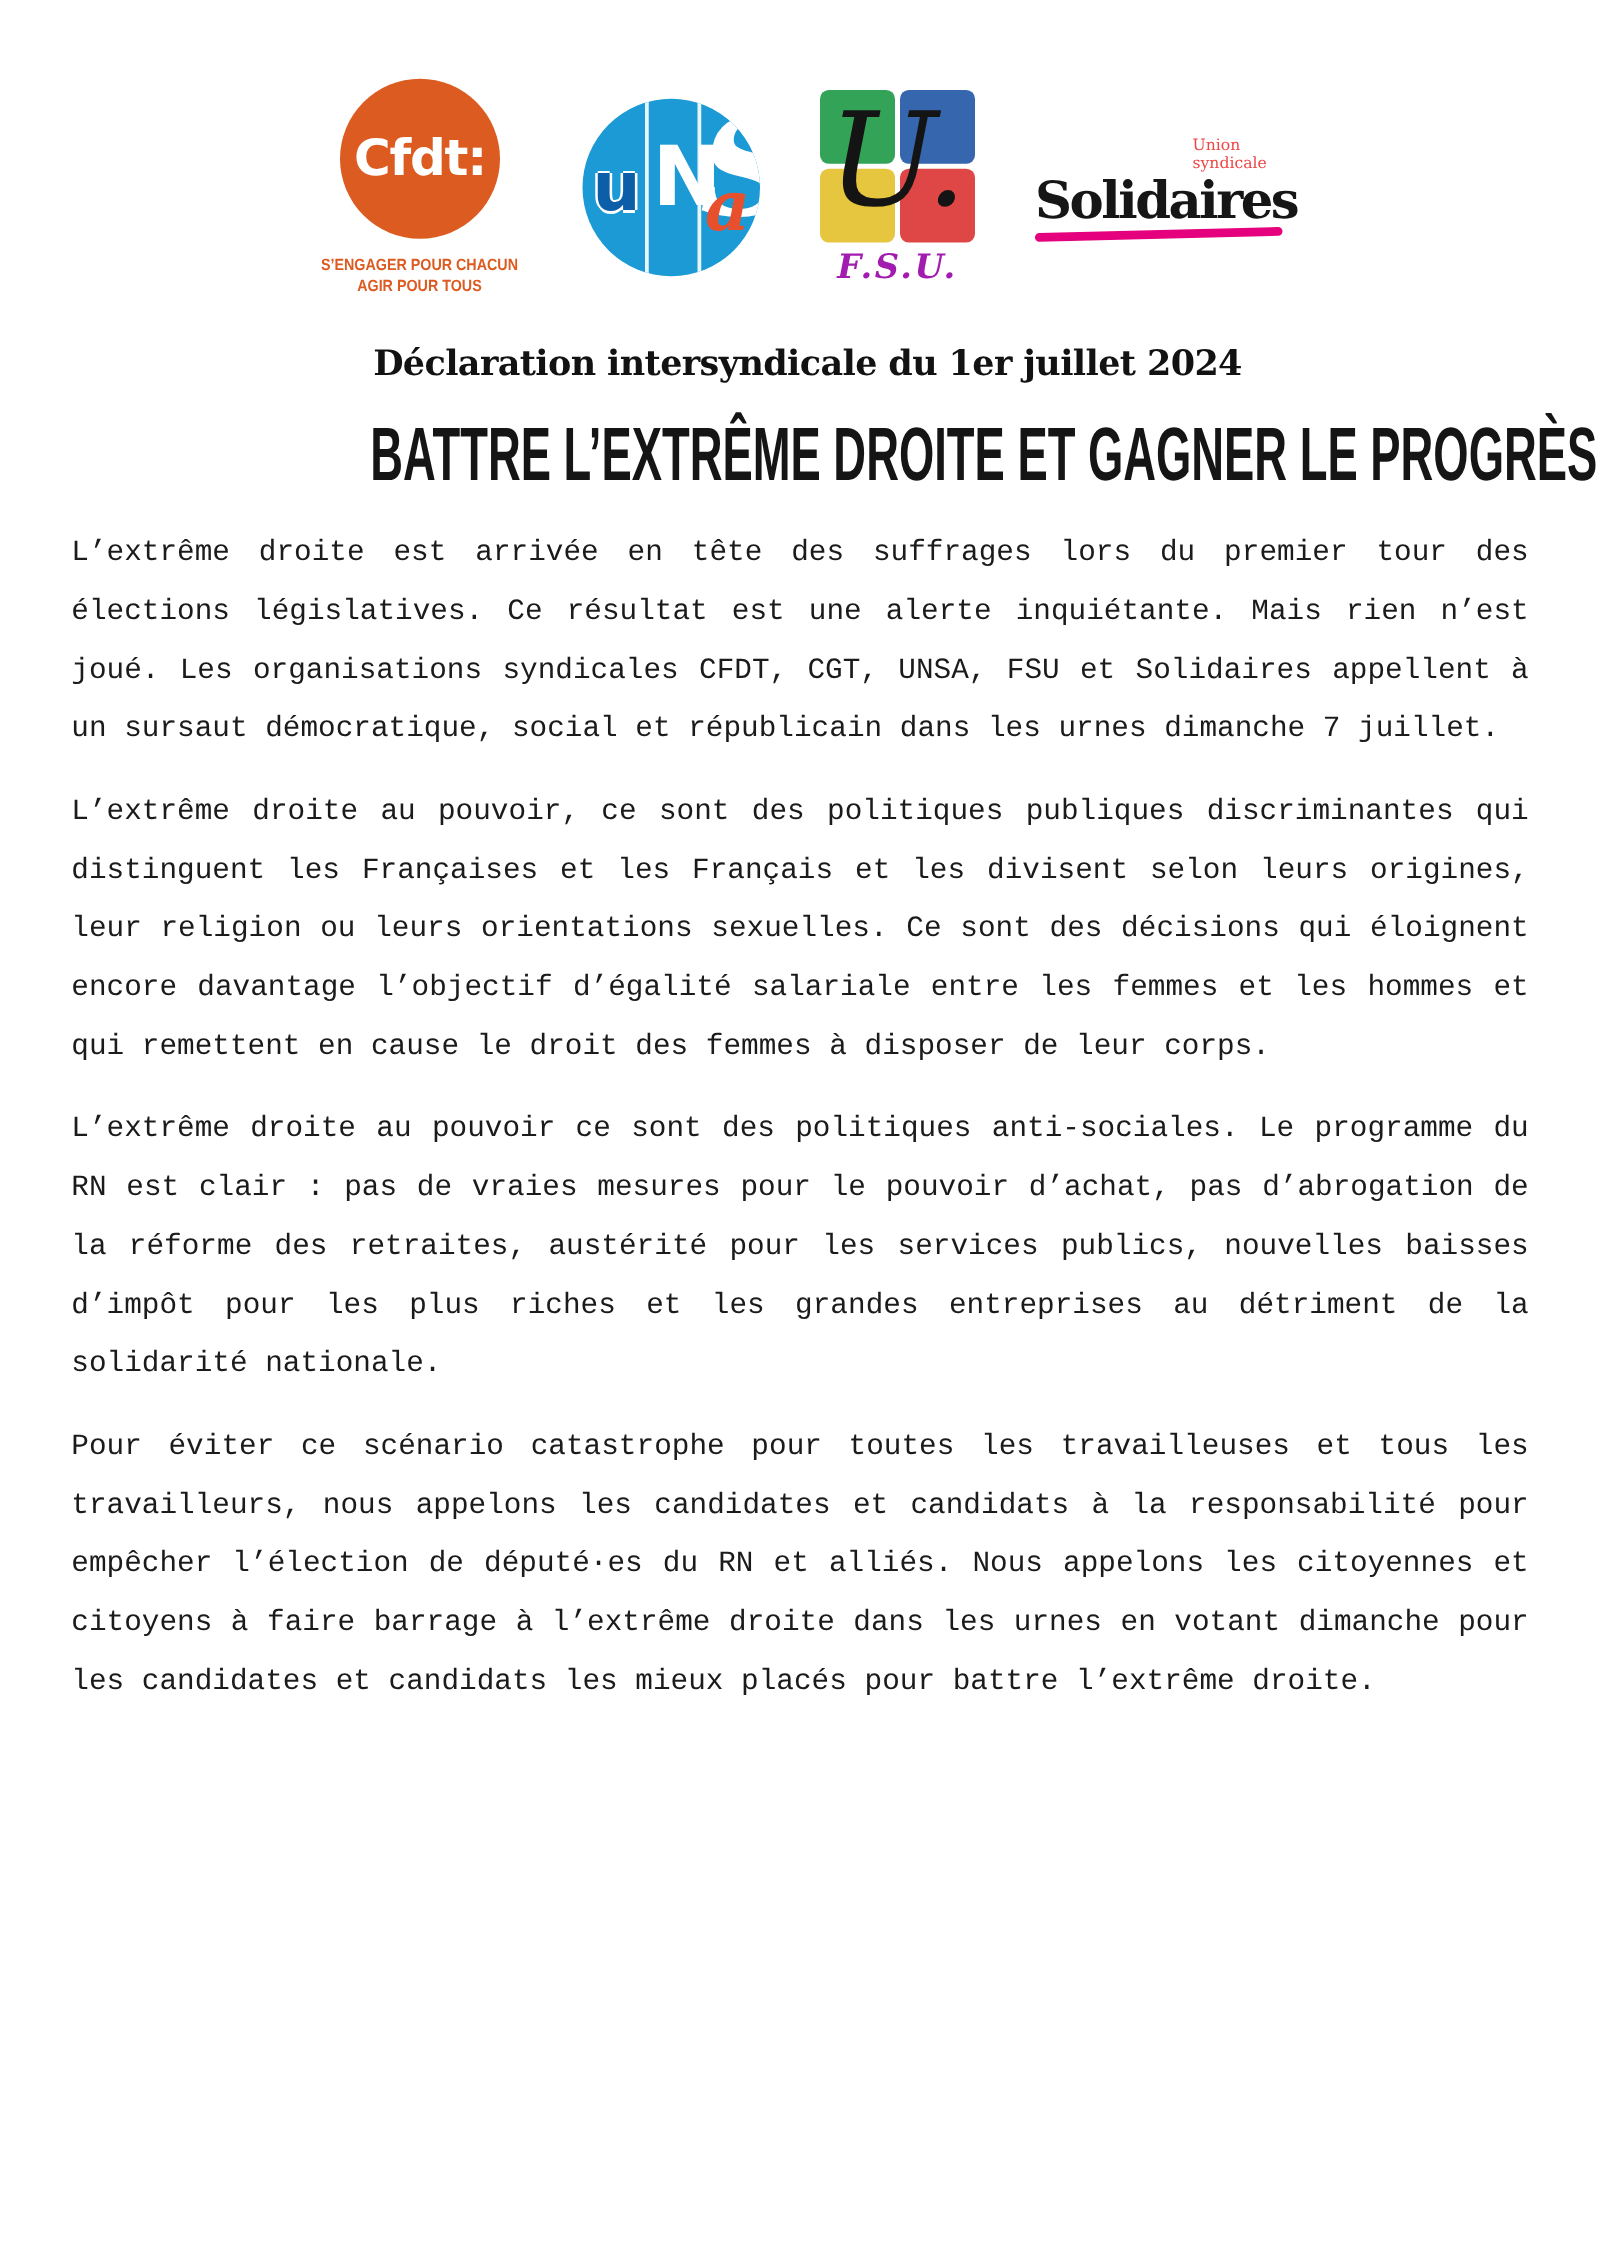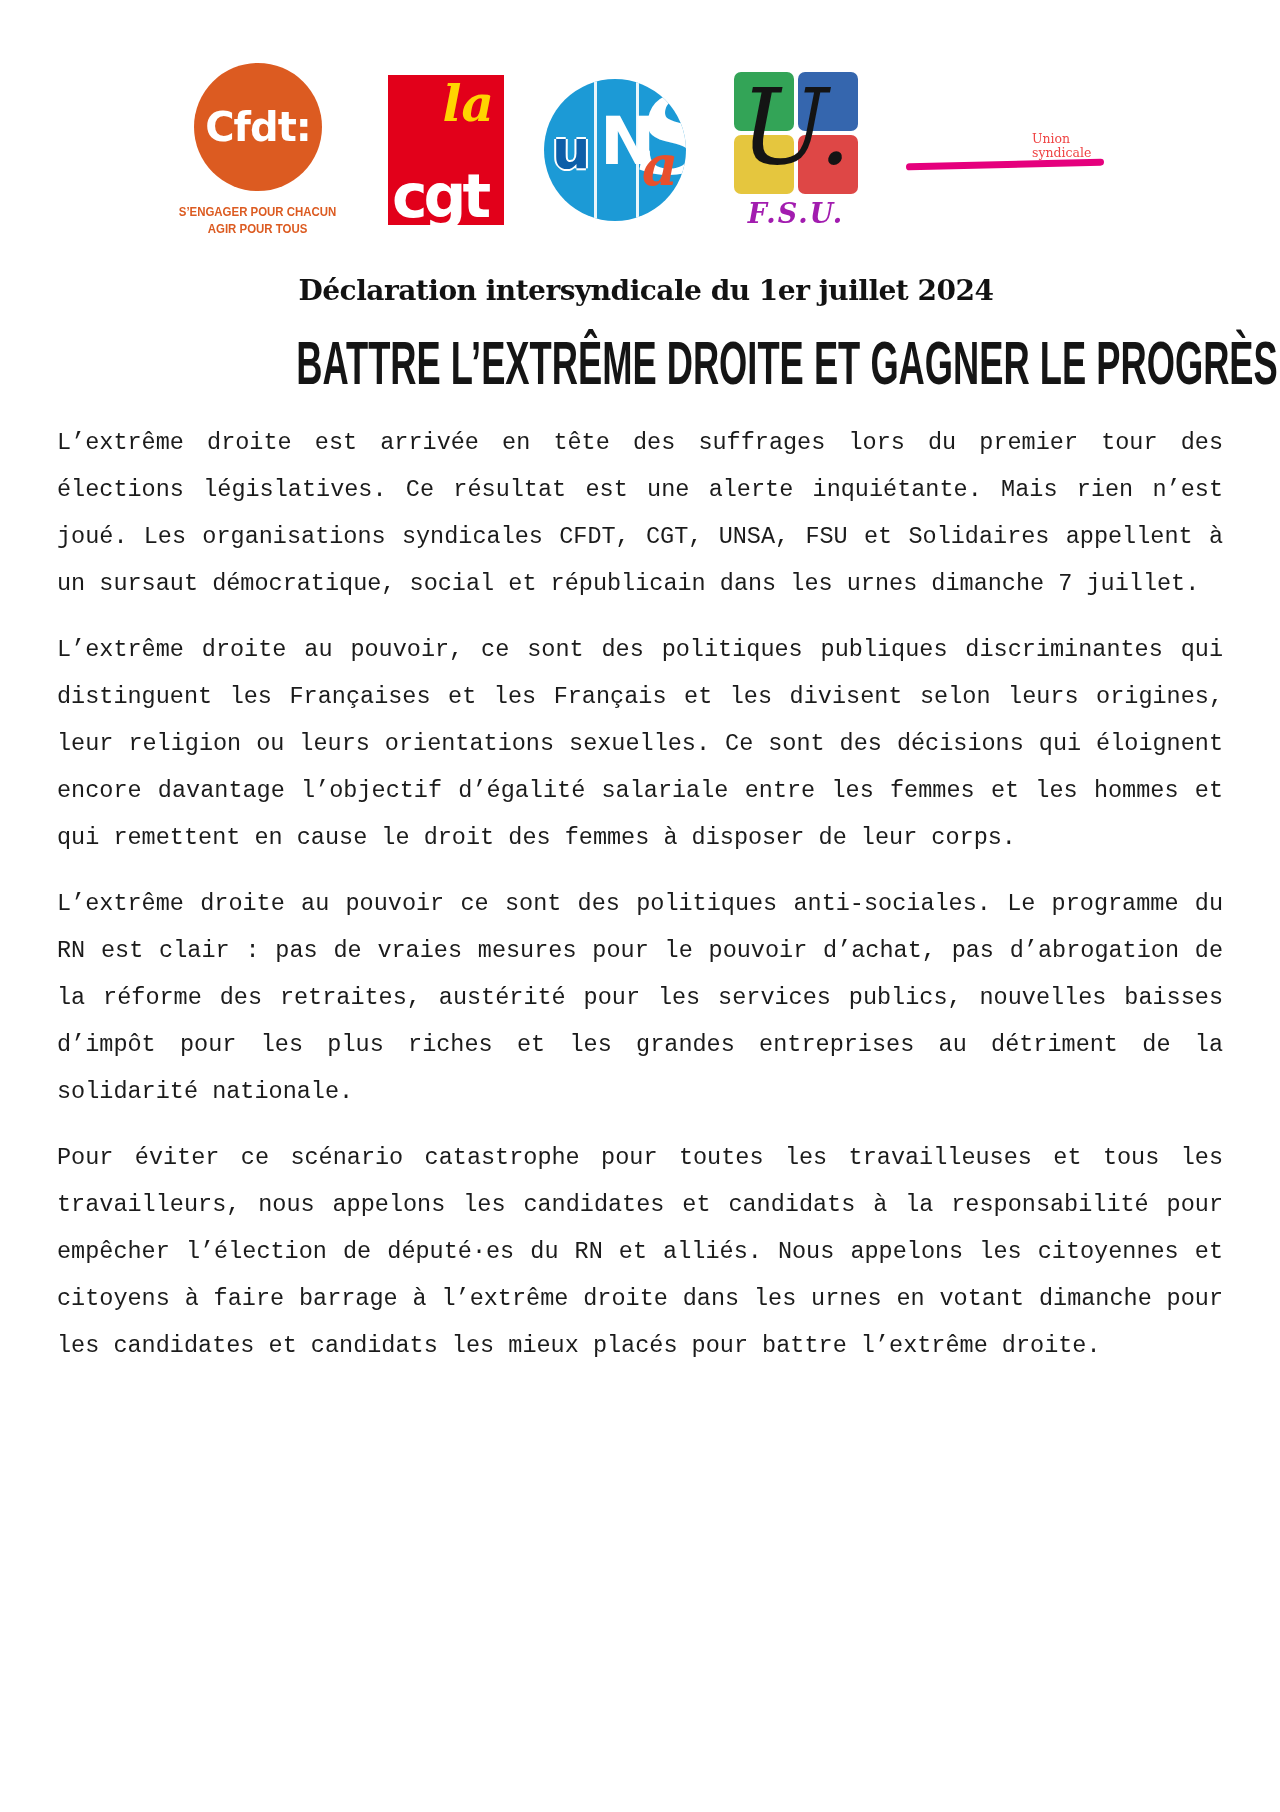--- a/index.html
+++ b/index.html
@@ -76,24 +76,20 @@
     <div class="logo cfdt">
       <div class="cfdt-circle">
         <span>Cfdt:</span>
       </div>
       <div class="cfdt-tagline">
         <div>S’ENGAGER POUR CHACUN</div>
         <div>AGIR POUR TOUS</div>
       </div>
     </div>
 
-    <div class="logo cgt">
-      <span class="cgt-la">la</span>
-      <span class="cgt-word">cgt</span>
-    </div>
 
     <div class="logo unsa">
       <div class="unsa-line l1"></div>
       <div class="unsa-line l2"></div>
       <span class="unsa-u">u</span>
       <span class="unsa-n">N</span>
       <span class="unsa-s">S</span>
       <span class="unsa-a">a</span>
     </div>
 
@@ -106,20 +102,21 @@
         <span class="fsu-u">U.</span>
       </div>
       <div class="fsu-caption">F.S.U.</div>
     </div>
 
     <div class="logo solidaires">
       <div class="sol-union">
         <span>Union</span><br>
         <span>syndicale</span>
       </div>
+      <div class="sol-word">Solidaires</div>
       <div class="sol-underline"></div>
     </div>
 
   </div>
 
   <div class="doc-title">Déclaration intersyndicale du 1er juillet 2024</div>
 
   <div class="doc-heading">
     <span>BATTRE L’EXTRÊME DROITE ET GAGNER LE PROGRÈS SOCIAL !</span>
   </div>

